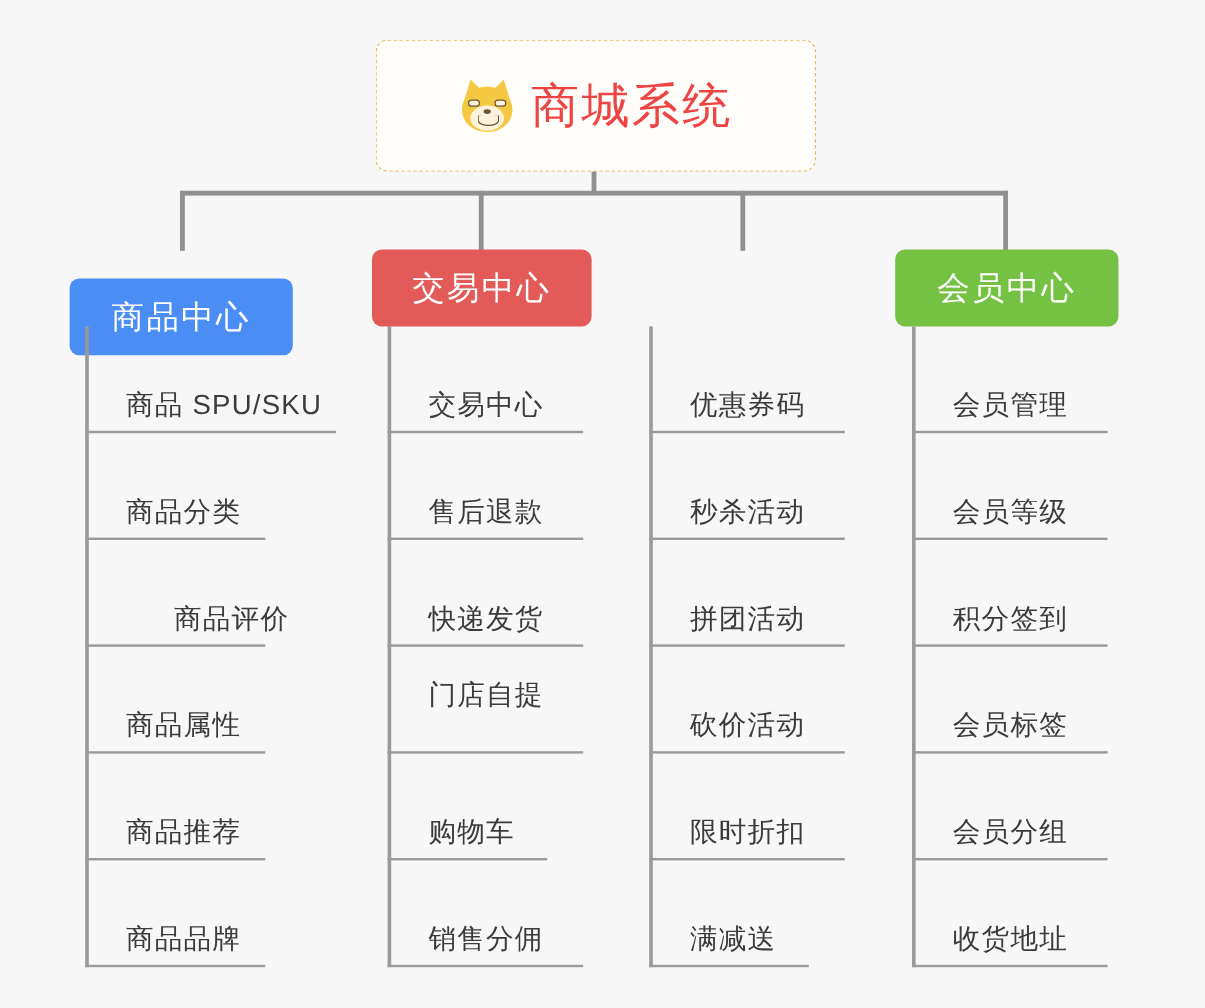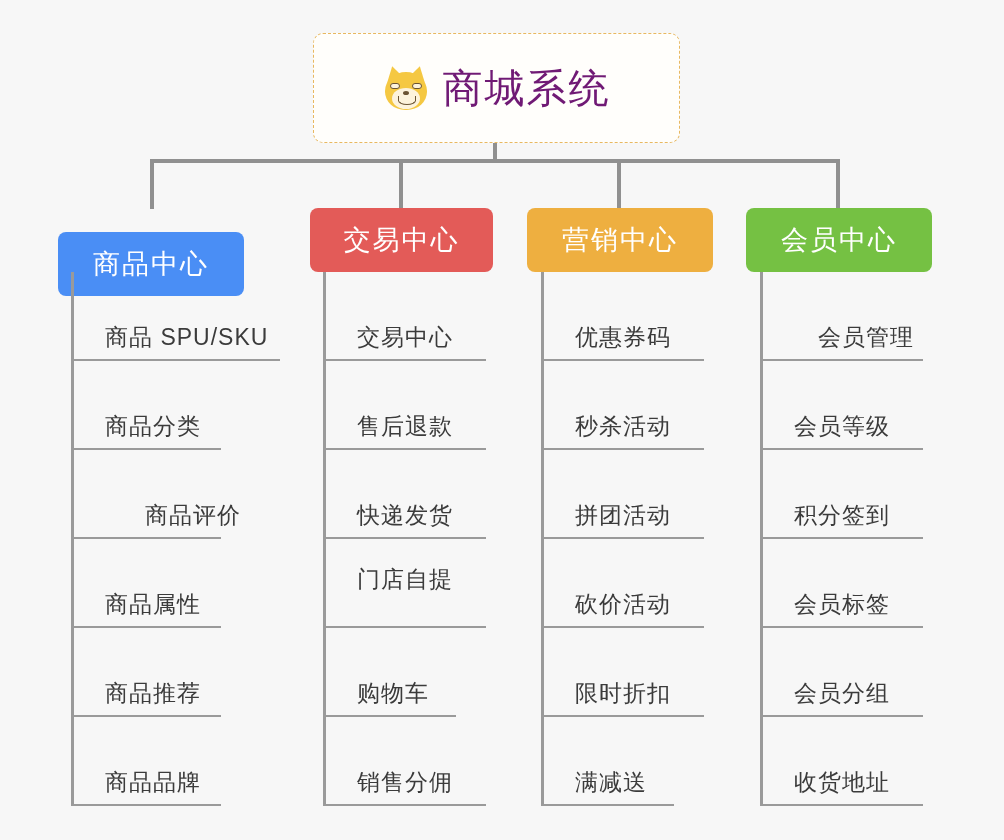--- a/index.html
+++ b/index.html
@@ -97,39 +97,36 @@
         <span class="ear l"></span>
         <span class="ear r"></span>
         <span class="head"></span>
         <span class="muzzle"></span>
         <span class="eye l"></span>
         <span class="eye r"></span>
         <span class="nose"></span>
         <span class="mouth"></span>
       </span>
     </span>
-    <span id="root-title" style="color: #701a75;">商城系统</span>
+    <span id="root-title" style="color: #ef4444;">商城系统</span>
   </div>
 
   <div class="conn" id="stem-root" style="background: rgb(144, 144, 144);"></div>
   <div class="conn" id="bar-main" style="background: rgb(144, 144, 144);"></div>
   <div class="drop" style="left: 150px; background: rgb(144, 144, 144);"></div>
   <div class="drop" style="left: 399px; background: rgb(144, 144, 144);"></div>
   <div class="drop" style="left: 617px; background: rgb(144, 144, 144);"></div>
   <div class="drop" style="left: 836px; background: rgb(144, 144, 144);"></div>
 
   <div class="cat-box" style="left: 58px; width: 186px; background: rgb(74, 142, 245); margin-top: 24px;">
       <span>商品中心</span>
     </div>
   <div class="cat-box" style="left: 310px; width: 183px; background: rgb(227, 91, 88);">
       <span>交易中心</span>
     </div>
-  <div class="cat-box" style="left: 527px; width: 186px; background: rgb(238, 175, 64);">
-      <span>营销中心</span>
-    </div>
   <div class="cat-box" style="left: 746px; width: 186px; background: rgb(117, 193, 67);">
       <span>会员中心</span>
     </div>
 
   <div class="col" id="col-0" style="left:71px;">
       <div class="col-stem" style="height: 534px; background: rgb(154, 154, 154);"></div>
       <div class="item" style="top: 0px; width: 209px;">
         <span class="item-label">商品 SPU/SKU</span>
       </div>
       <div class="item" style="top: 89px; width: 150px;">
@@ -185,21 +182,21 @@
       </div>
       <div class="item" style="top: 356px; width: 163px;">
         <span class="item-label">限时折扣</span>
       </div>
       <div class="item" style="top: 445px; width: 133px;">
         <span class="item-label">满减送</span>
       </div>
     </div>
   <div class="col" id="col-3" style="left:760px;">
       <div class="col-stem" style="height: 534px; background: rgb(154, 154, 154);"></div>
-      <div class="item" style="top: 0px; width: 163px; padding-left: 24px;">
+      <div class="item" style="top: 0px; width: 163px;">
         <span class="item-label">会员管理</span>
       </div>
       <div class="item" style="top: 89px; width: 163px;">
         <span class="item-label">会员等级</span>
       </div>
       <div class="item" style="top: 178px; width: 163px;">
         <span class="item-label">积分签到</span>
       </div>
       <div class="item" style="top: 267px; width: 163px;">
         <span class="item-label">会员标签</span>

